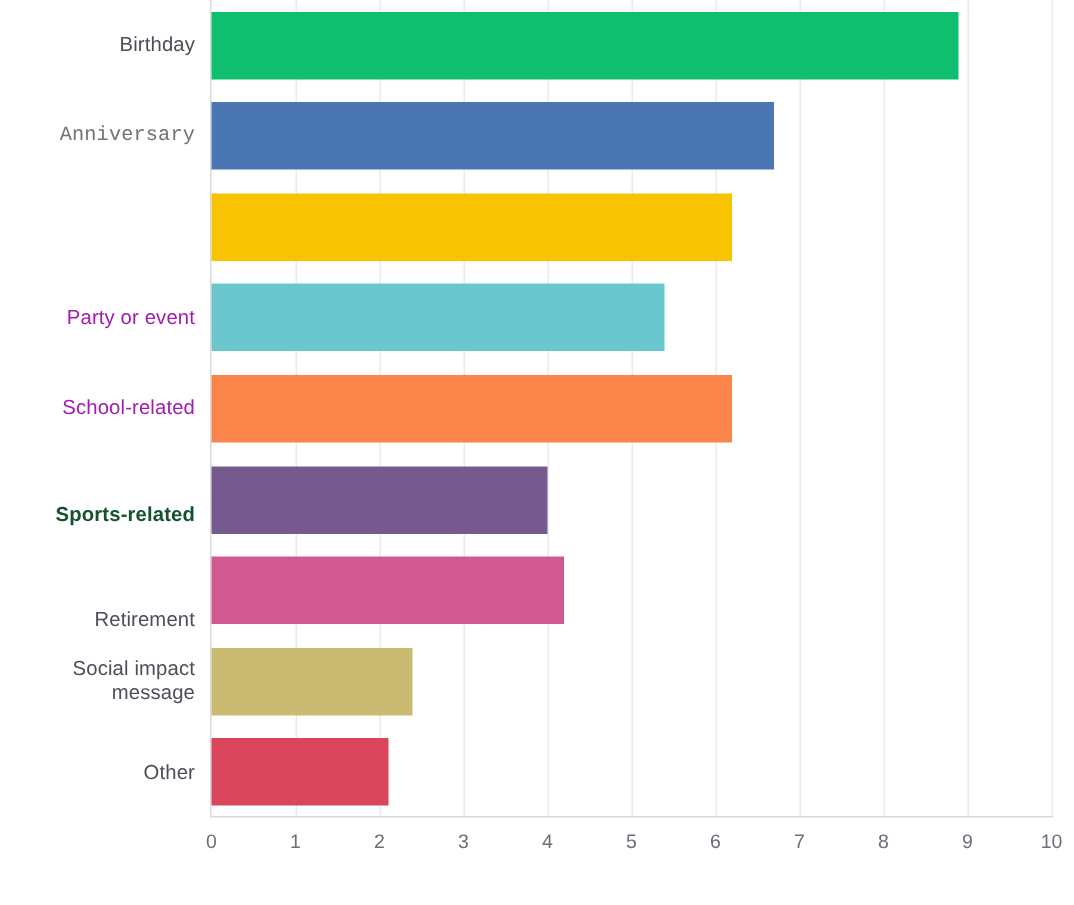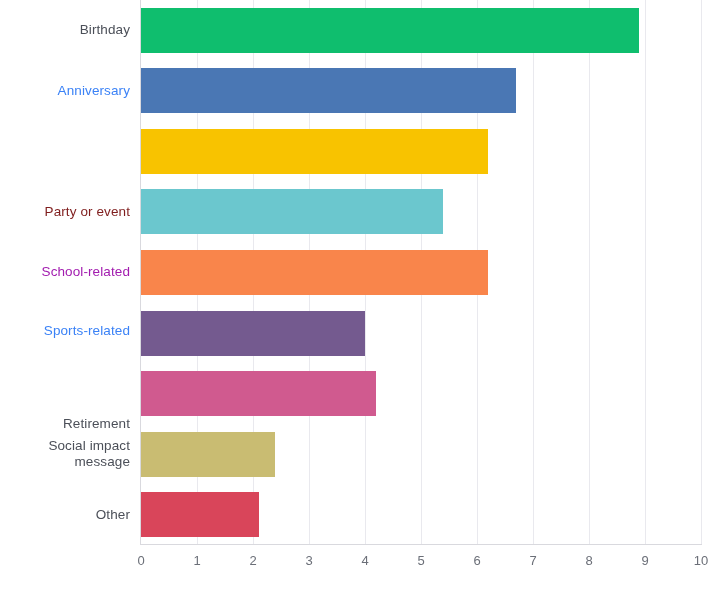--- a/index.html
+++ b/index.html
@@ -118,41 +118,41 @@
 
   <div class="axis-spine-left"></div>
   <div class="axis-spine-bottom"></div>
 
   <div class="ylabels-col" id="ylabels">
       <div class="cat-label" style="top: 0px; height: 60.5556px; color: rgb(75, 79, 88); text-align: center;">
         <div>
           <span>Birthday</span>
         </div>
       </div>
-      <div class="cat-label" style="top: 60.5556px; height: 60.5556px; color: #3b82f6;">
+      <div class="cat-label" style="top: 60.5556px; height: 60.5556px; color: #737373; font-family: Liberation Mono, monospace;">
         <div>
           <span>Anniversary</span>
         </div>
       </div>
-      <div class="cat-label" style="top: 181.667px; height: 60.5556px; color: #7f1d1d;">
+      <div class="cat-label" style="top: 181.667px; height: 60.5556px; color: #a21caf;">
         <div>
           <span>Party or event</span>
         </div>
       </div>
       <div class="cat-label" style="top: 242.222px; height: 60.5556px; color: #a21caf;">
         <div>
           <span>School-related</span>
         </div>
       </div>
-      <div class="cat-label" style="top: 301px; height: 60.5556px; color: #3b82f6;">
+      <div class="cat-label" style="top: 313px; height: 60.5556px; color: #14532d; font-weight: bold;">
         <div>
           <span>Sports-related</span>
         </div>
       </div>
-      <div class="cat-label" style="top: 371px; height: 60.5556px; color: rgb(75, 79, 88); align-items: flex-end;">
+      <div class="cat-label" style="top: 383px; height: 60.5556px; color: rgb(75, 79, 88);">
         <div>
           <span>Retirement</span>
         </div>
       </div>
       <div class="cat-label" style="top: 484.444px; height: 60.5556px; color: rgb(75, 79, 88);">
         <div>
           <span>Other</span>
         </div>
       </div>
       <div class="cat-label" style="top: 423.889px; height: 60.5556px; color: rgb(75, 79, 88);">

